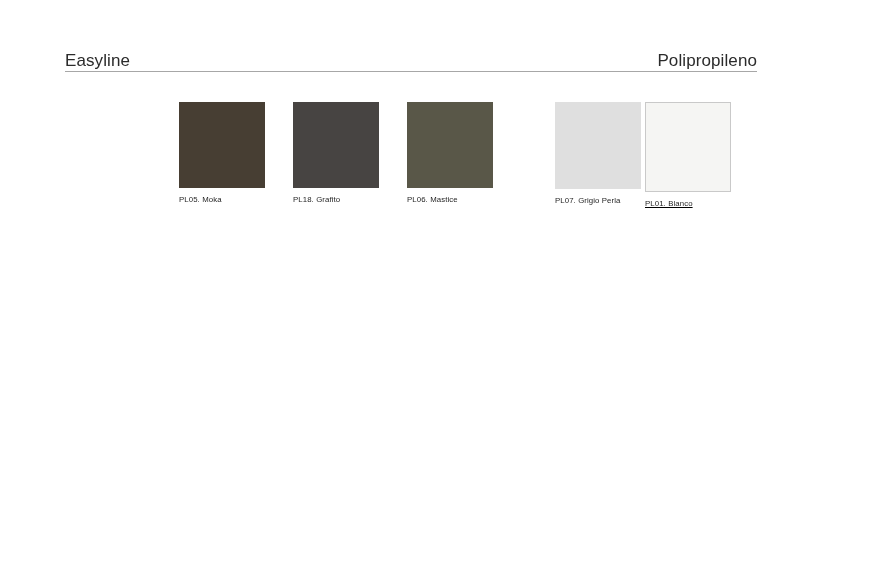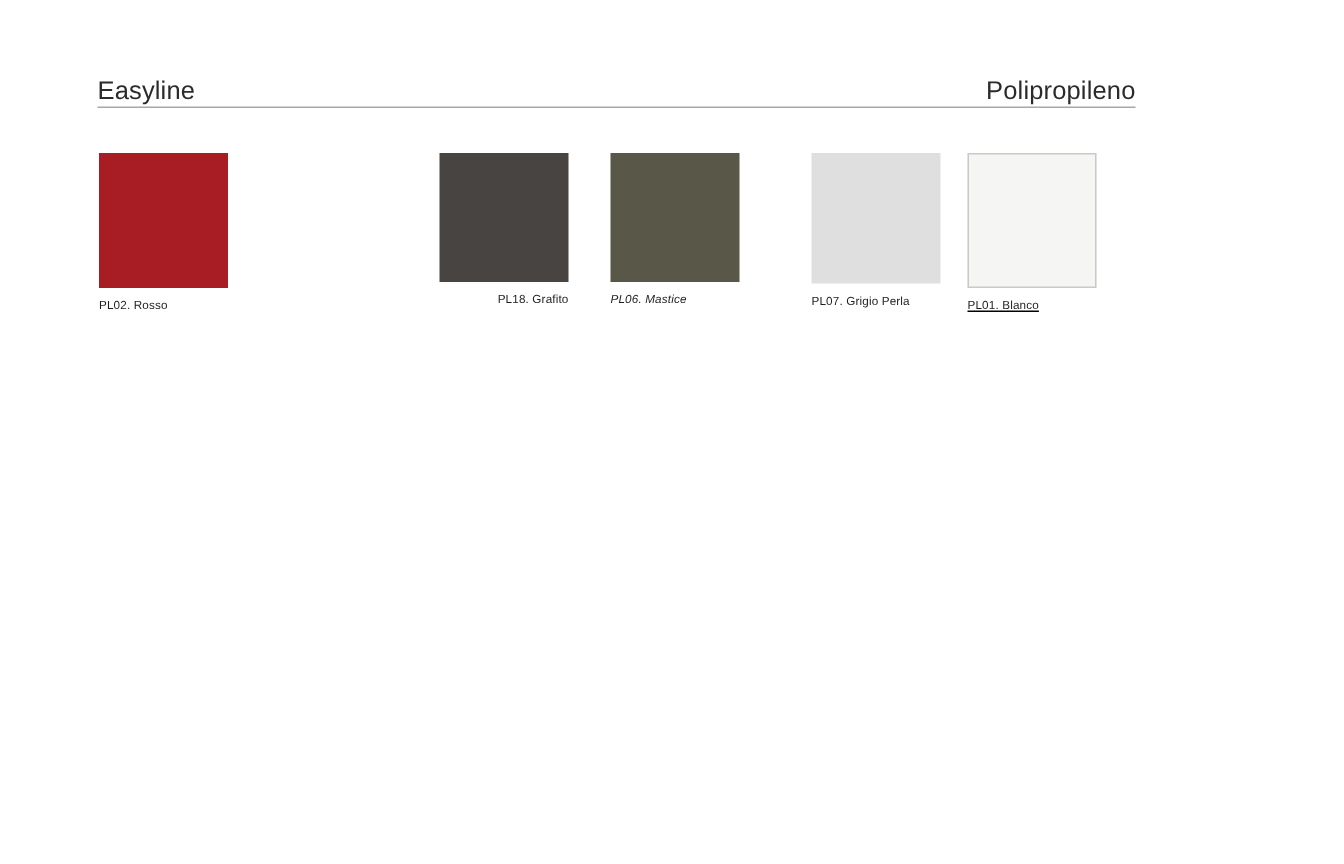--- a/index.html
+++ b/index.html
@@ -79,33 +79,33 @@
 <body>
 
 <div class="page">
 
   <div class="header" style="border-bottom-color: rgb(167, 167, 167);">
     <div class="header-title left">Easyline</div>
     <div class="header-title right">Polipropileno</div>
   </div>
 
   <div class="swatch-row">
-      <div class="swatch-item" style="left: 0px;">
-        <div class="swatch-chip" style="background: rgb(168, 29, 35); height: 90px;"></div>
-        <div class="swatch-label">PL02. Rosso</div>
+      <div class="swatch-item" style="left: 113px;">
+        <div class="swatch-chip" style="background: rgb(71, 62, 51); height: 86px;"></div>
+        <div class="swatch-label">PL05. Moka</div>
       </div>
-      <div class="swatch-item" style="left: 227px; text-align: right;">
+      <div class="swatch-item" style="left: 227px;">
         <div class="swatch-chip" style="background: rgb(71, 68, 66); height: 86px;"></div>
         <div class="swatch-label">PL18. Grafito</div>
       </div>
-      <div class="swatch-item" style="left: 341px; font-style: italic;">
+      <div class="swatch-item" style="left: 341px;">
         <div class="swatch-chip" style="background: rgb(89, 87, 72); height: 86px;"></div>
         <div class="swatch-label">PL06. Mastice</div>
       </div>
-      <div class="swatch-item" style="left: 455px; padding-left: 20px;">
+      <div class="swatch-item" style="left: 469px; padding-left: 20px;">
         <div class="swatch-chip" style="background: rgb(223, 223, 223); height: 87px;"></div>
         <div class="swatch-label">PL07. Grigio Perla</div>
       </div>
       <div class="swatch-item" style="left: 579px; text-decoration: underline;">
         <div class="swatch-chip" style="background: rgb(245, 245, 243); height: 90px; border: 1px solid rgb(201, 201, 201);"></div>
         <div class="swatch-label">PL01. Blanco</div>
       </div>
     </div>
 
 </div>

